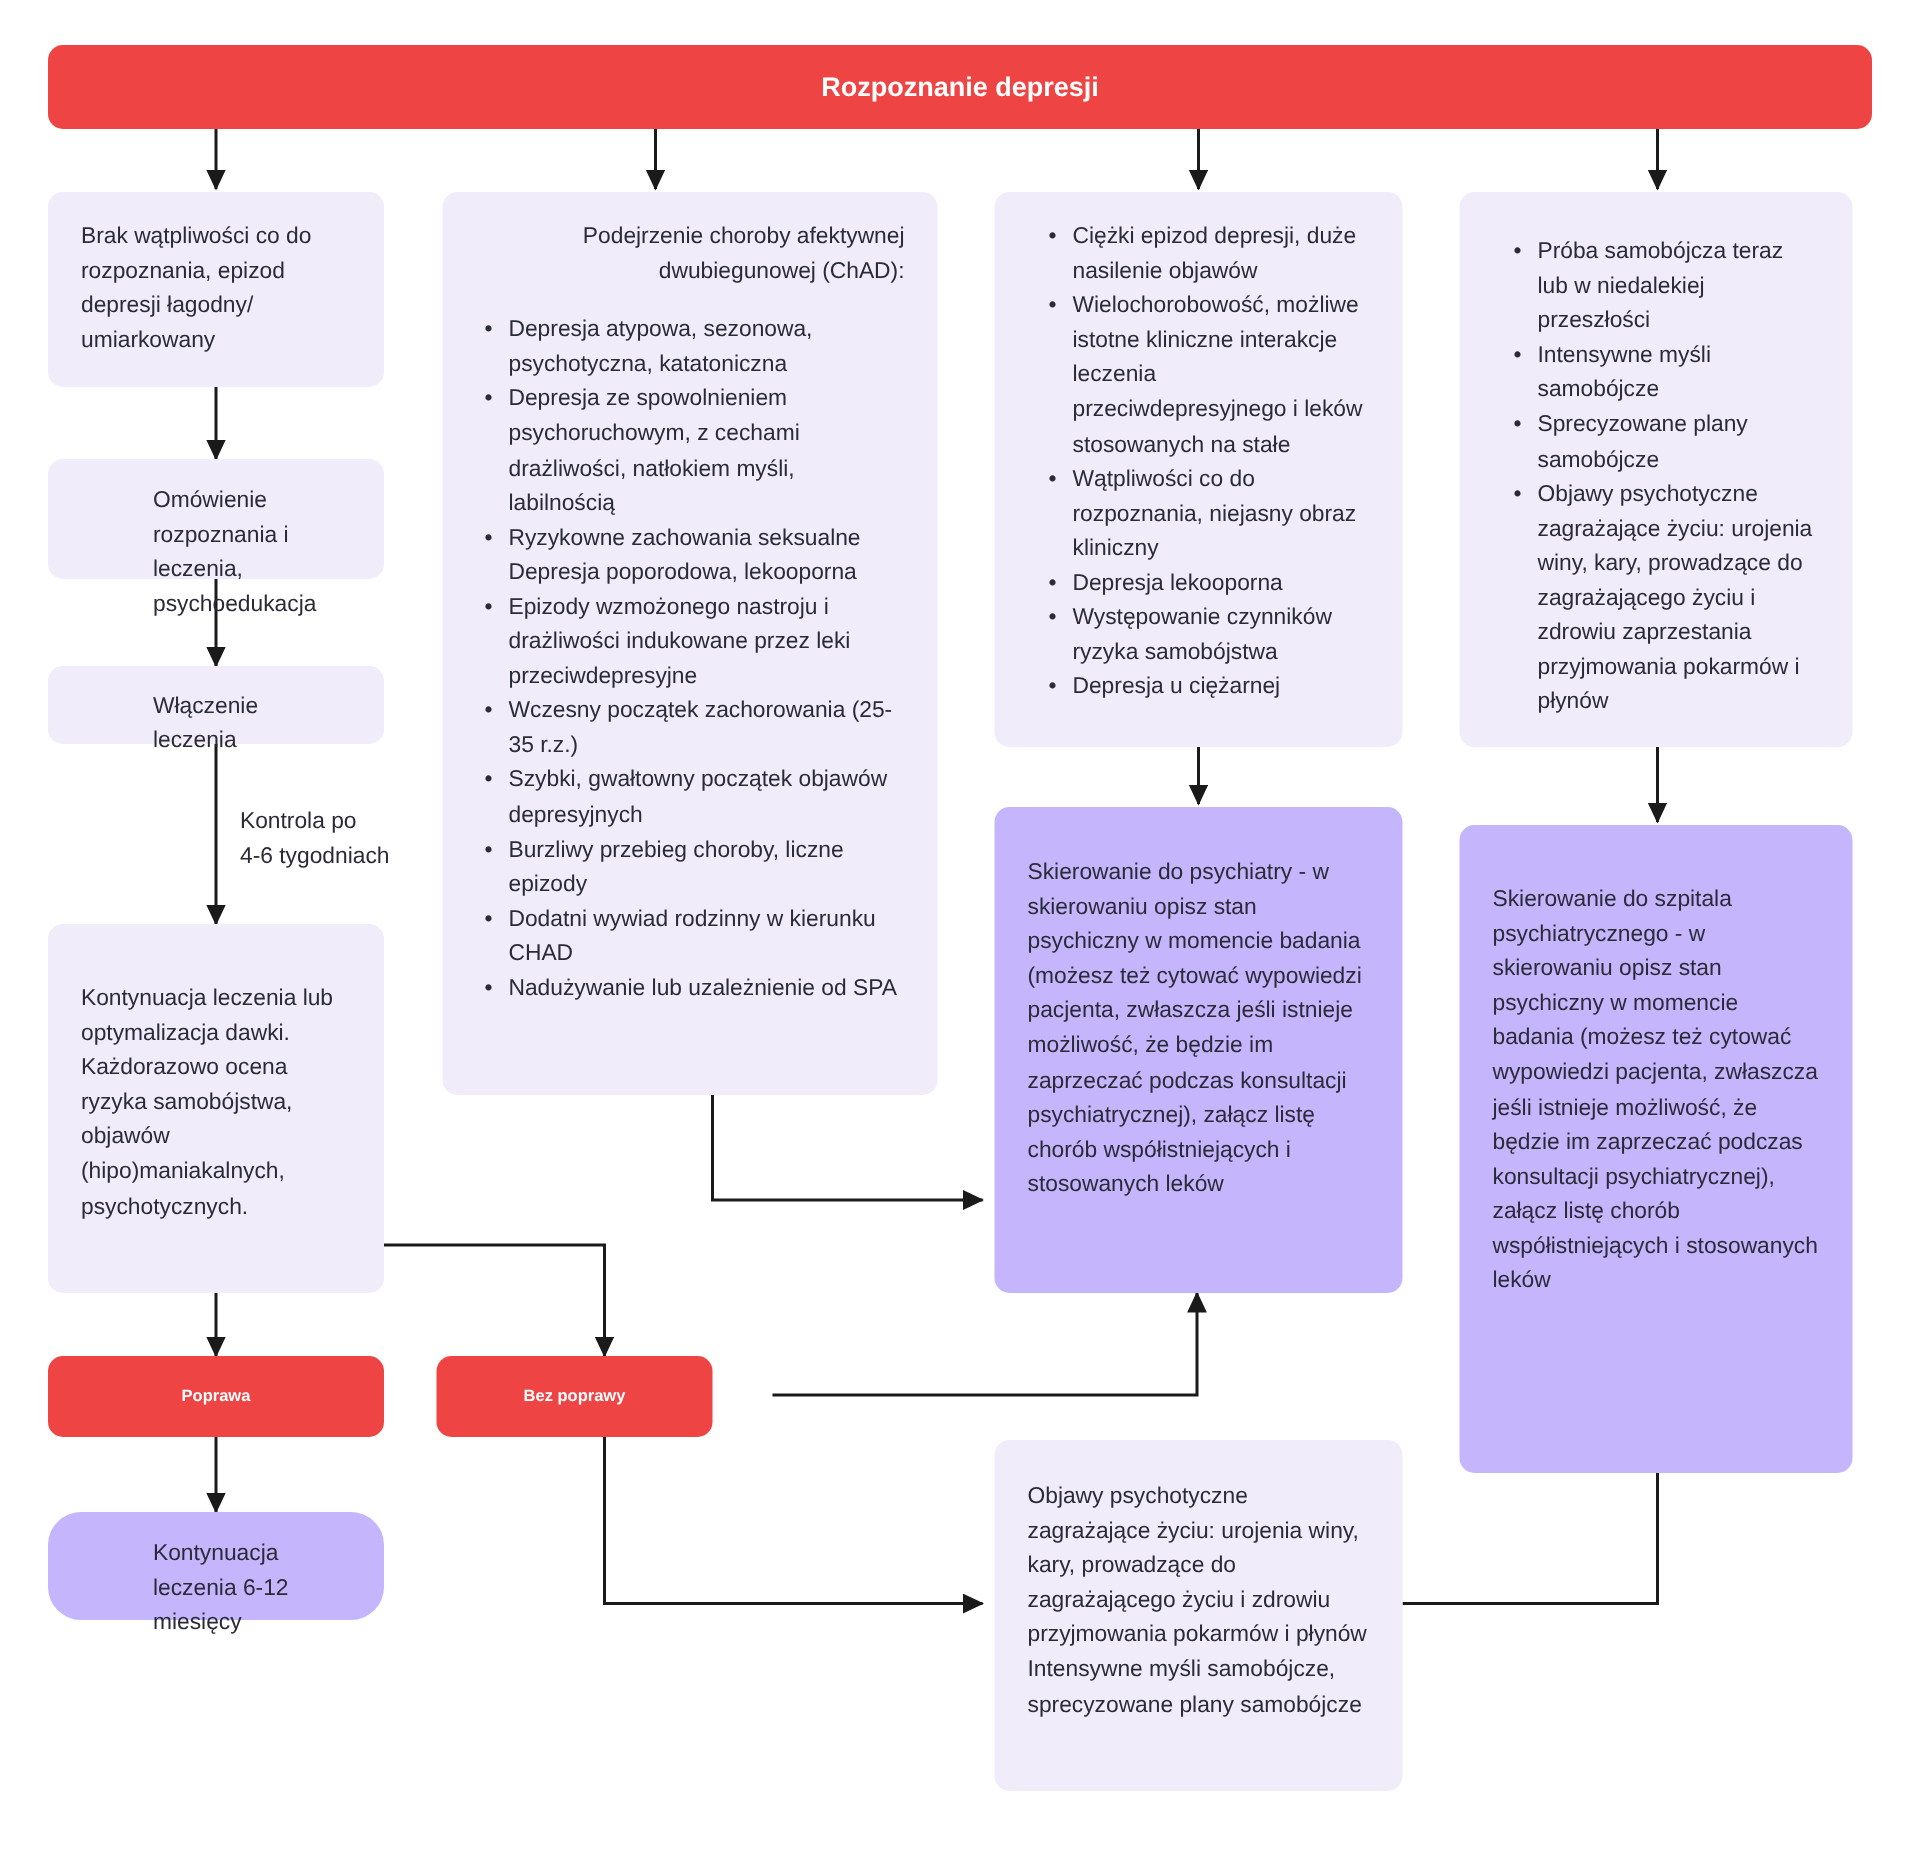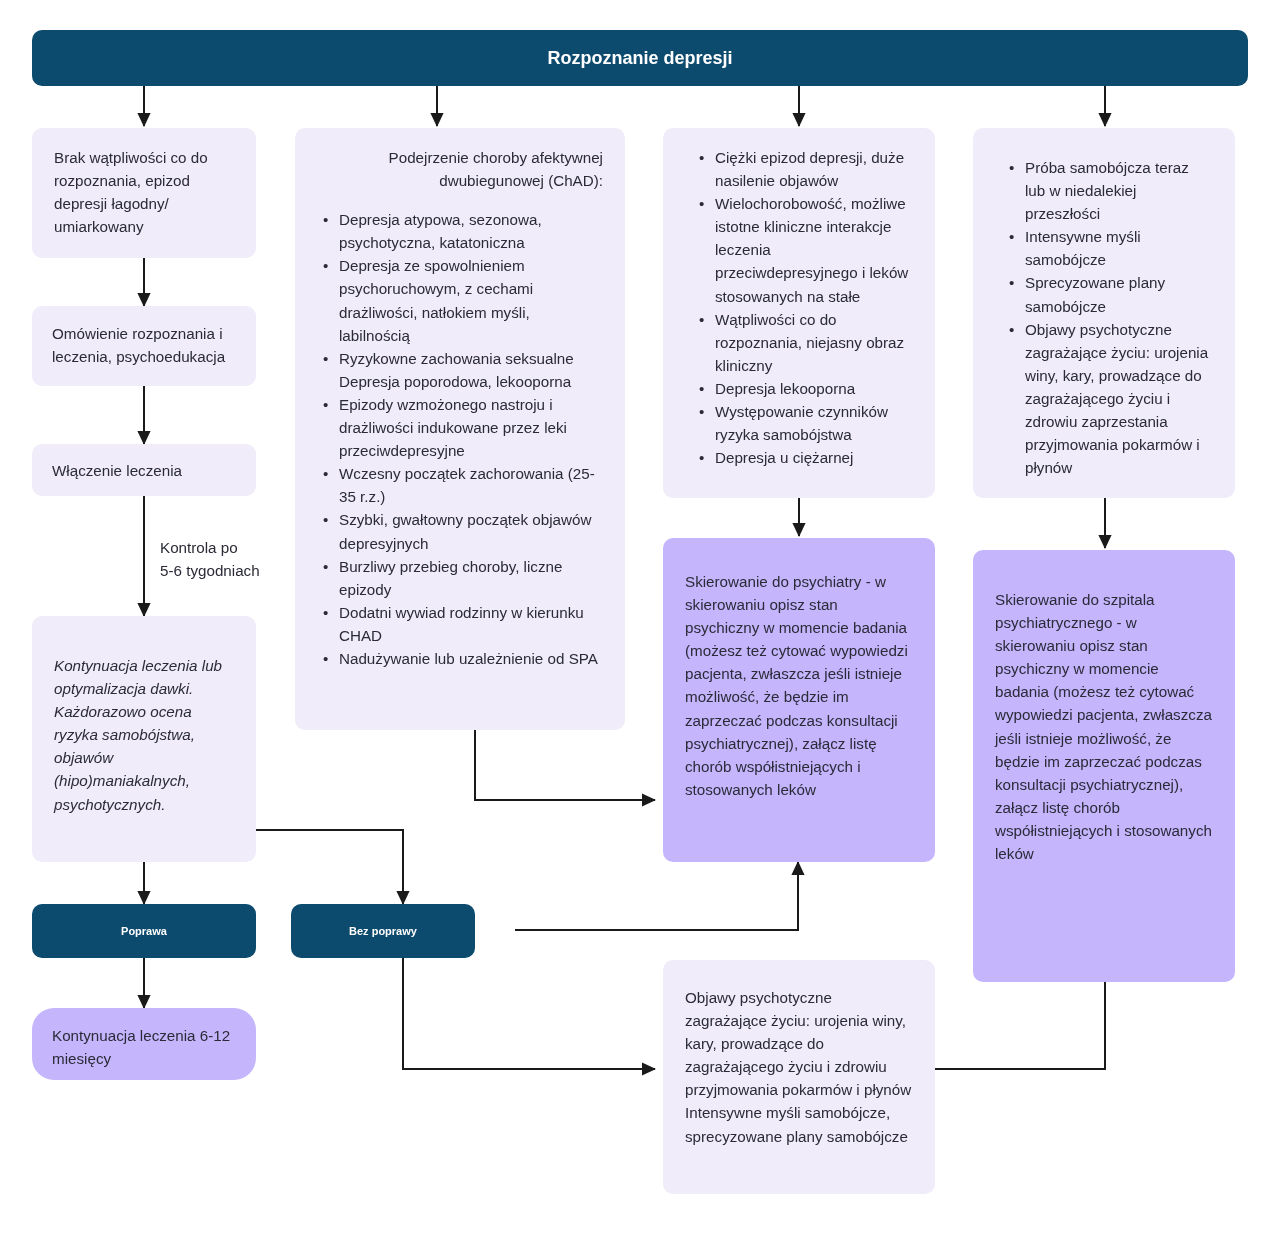--- a/index.html
+++ b/index.html
@@ -26,40 +26,41 @@
     height: 1234px;
     pointer-events: none;
   }
   .node {
     position: absolute;
     box-sizing: border-box;
     border-radius: 10px;
   }
   .node.lavender { background: #f0ecfa; }
   .node.blue     { background: #c4b5fd; }
-  .node.purple   { background: #0c4a6e; }
+  .node.purple   { background: #ef4444; }
 
   .node .body {
     font-size: 15.2px;
     line-height: 1.52;
     color: #2b2b38;
   }
   .node.purple .title {
     color: #ffffff;
     font-weight: bold;
     text-align: center;
     font-size: 11px;
   }
   .node.purple.banner .title { font-size: 18px; }
 
   .pad {
     padding: 18px 22px;
   }
   .pad-tight {
-    padding: 16px 20px;
+    padding: 16px 33px;
+    margin-left: 37px;
   }
   ul.bullets {
     margin: 0;
     padding-left: 20px;
     list-style: none;
   }
   ul.bullets > li {
     position: relative;
     margin: 0 0 0 0;
     padding-left: 2px;
@@ -137,24 +138,24 @@
 
   <div class="node lavender" style="left:32px; top:306px; width:224px; height:80px;">
     <div class="body pad-tight">Omówienie rozpoznania i leczenia, psychoedukacja</div>
   </div>
 
   <div class="node lavender" style="left:32px; top:444px; width:224px; height:52px;">
     <div class="body pad-tight" style="padding-top:15px;">Włączenie leczenia</div>
   </div>
 
   <div class="edge-label" style="left:160px; top:537px; width:150px;">Kontrola po
-5-6 tygodniach</div>
+4-6 tygodniach</div>
 
   <div class="node lavender" style="left:32px; top:616px; width:224px; height:246px;">
-    <div class="body pad" style="padding-top:38px;font-style:italic;">Kontynuacja leczenia lub optymalizacja dawki. Każdorazowo ocena ryzyka samobójstwa, objawów (hipo)maniakalnych, psychotycznych.</div>
+    <div class="body pad" style="padding-top:38px;">Kontynuacja leczenia lub optymalizacja dawki. Każdorazowo ocena ryzyka samobójstwa, objawów (hipo)maniakalnych, psychotycznych.</div>
   </div>
 
   <div class="node purple" style="left:32px; top:904px; width:224px; height:54px;">
     <div class="center-v">
       <span class="title">Poprawa</span>
     </div>
   </div>
 
   <div class="node purple" style="left:291px; top:904px; width:184px; height:54px;">
     <div class="center-v">

